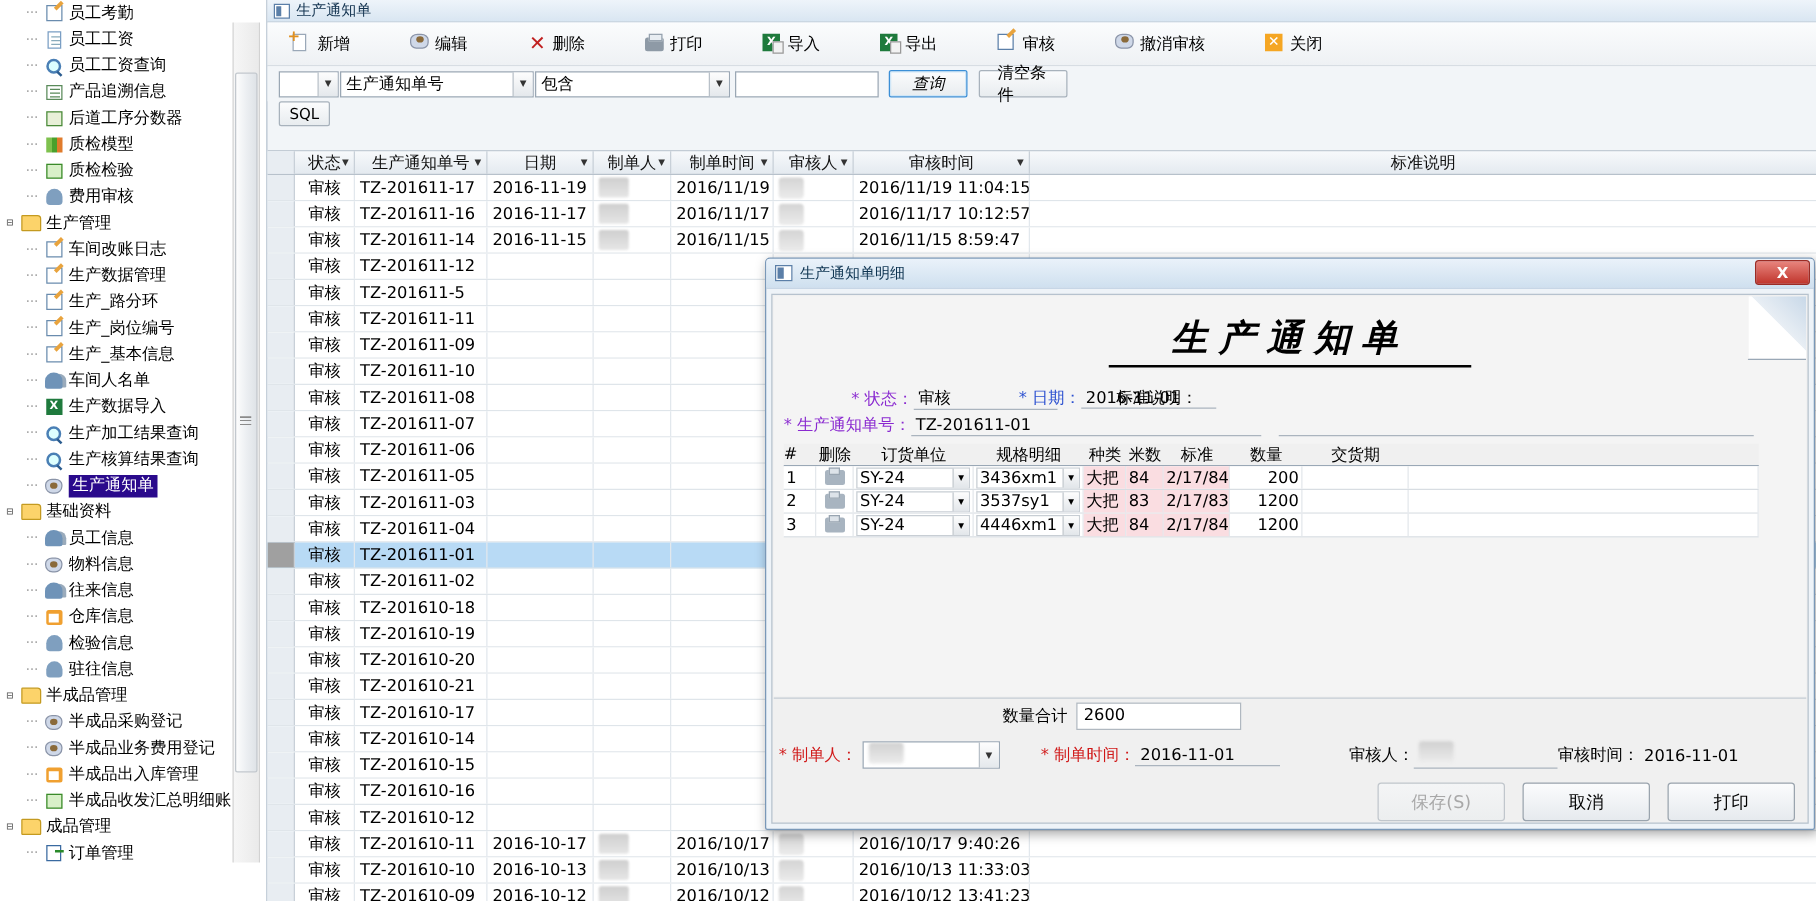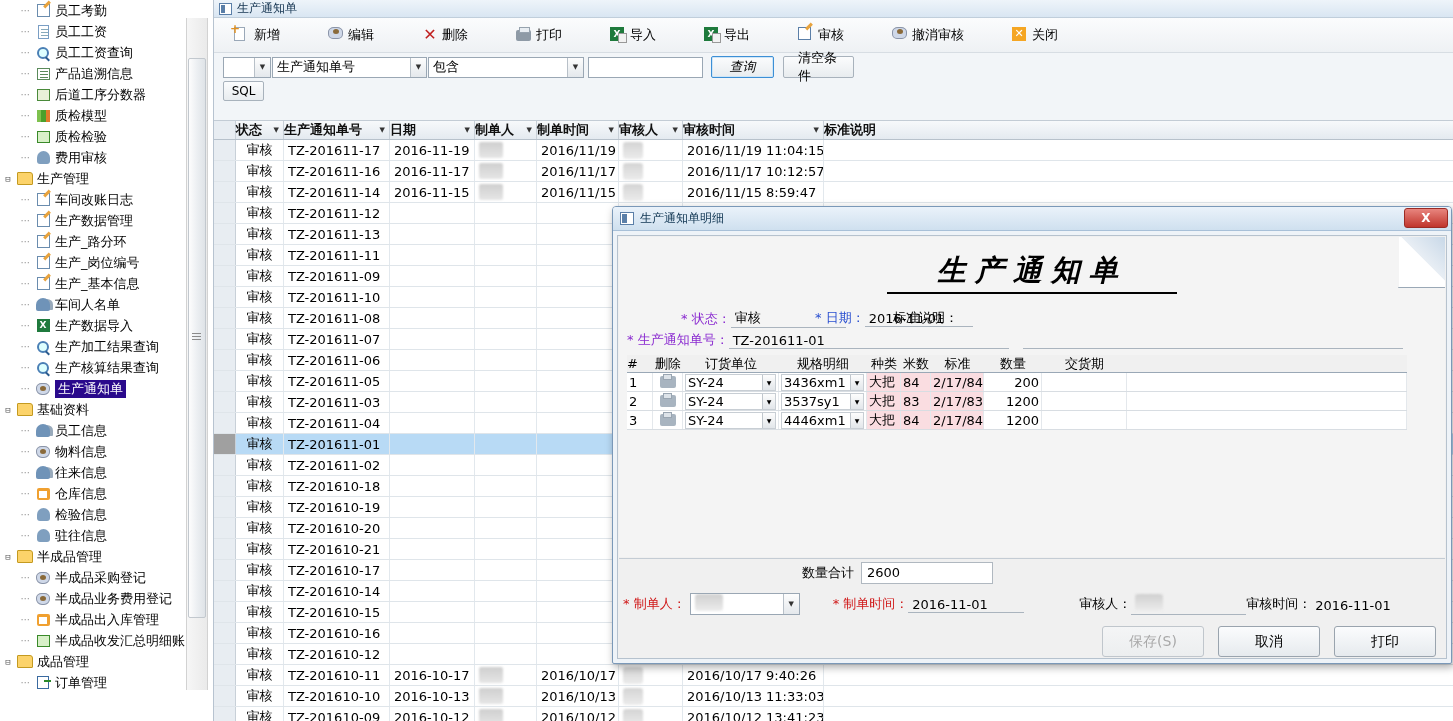--- a/index.html
+++ b/index.html
@@ -154,22 +154,22 @@
   #sqlbar .sqlfield {
     flex:1; height:20px; background:#f2f5f8; border:0; font-size:13px;
     display:flex;align-items:center;padding-left:6px; margin-left:4px;
   }
 
   
   #grid { position:absolute; left:0; top:120px; width:1240px; bottom:0; overflow:hidden; }
   .ghead { display:flex; height:20px; background:linear-gradient(to bottom,#f7f9fb,#e4eaf0);
     border-top:1px solid #c3ccd5; border-bottom:1px solid #b7c1cb; }
   .ghead .gh {
-    border-right:1px solid #c8d0d8; display:flex;align-items:center;justify-content:flex-start;
-    font-size:13px; position:relative; color:#101010;font-weight:bold;
+    border-right:1px solid #c8d0d8; display:flex;align-items:center;justify-content:center;
+    font-size:13px; position:relative; color:#101010;
   }
   .ghead .gh .filt { position:absolute; right:4px; font-size:7px; color:#333; }
   .grow { display:flex; height:21px; border-bottom:1px solid #dfe5ea; background:#fff; }
   .grow .gc { border-right:1px solid #e2e8ed; display:flex;align-items:center; font-size:13px;
     padding:0 4px; overflow:hidden; white-space:nowrap; }
   .grow .gc.center { justify-content:center; }
   .grow.sel { background:#b8daf5; }
   .grow.sel .gc.rowhdr { background:#a0a0a0; }
   .gc.rowhdr { width:22px; flex:0 0 22px; background:#e8edf2; border-right:1px solid #c8d0d8; }
 
@@ -756,21 +756,21 @@
             <div class="gc c-desc">
               <span></span>
             </div>
           </div>
           <div class="grow">
             <div class="gc rowhdr"></div>
             <div class="gc c-status center">
               <span>审核</span>
             </div>
             <div class="gc c-num">
-              <span>TZ-201611-13</span>
+              <span>TZ-201611-5</span>
             </div>
             <div class="gc c-date">
               <span></span>
             </div>
             <div class="gc c-maker">
               <span></span>
             </div>
             <div class="gc c-mtime">
               <span></span>
             </div>

